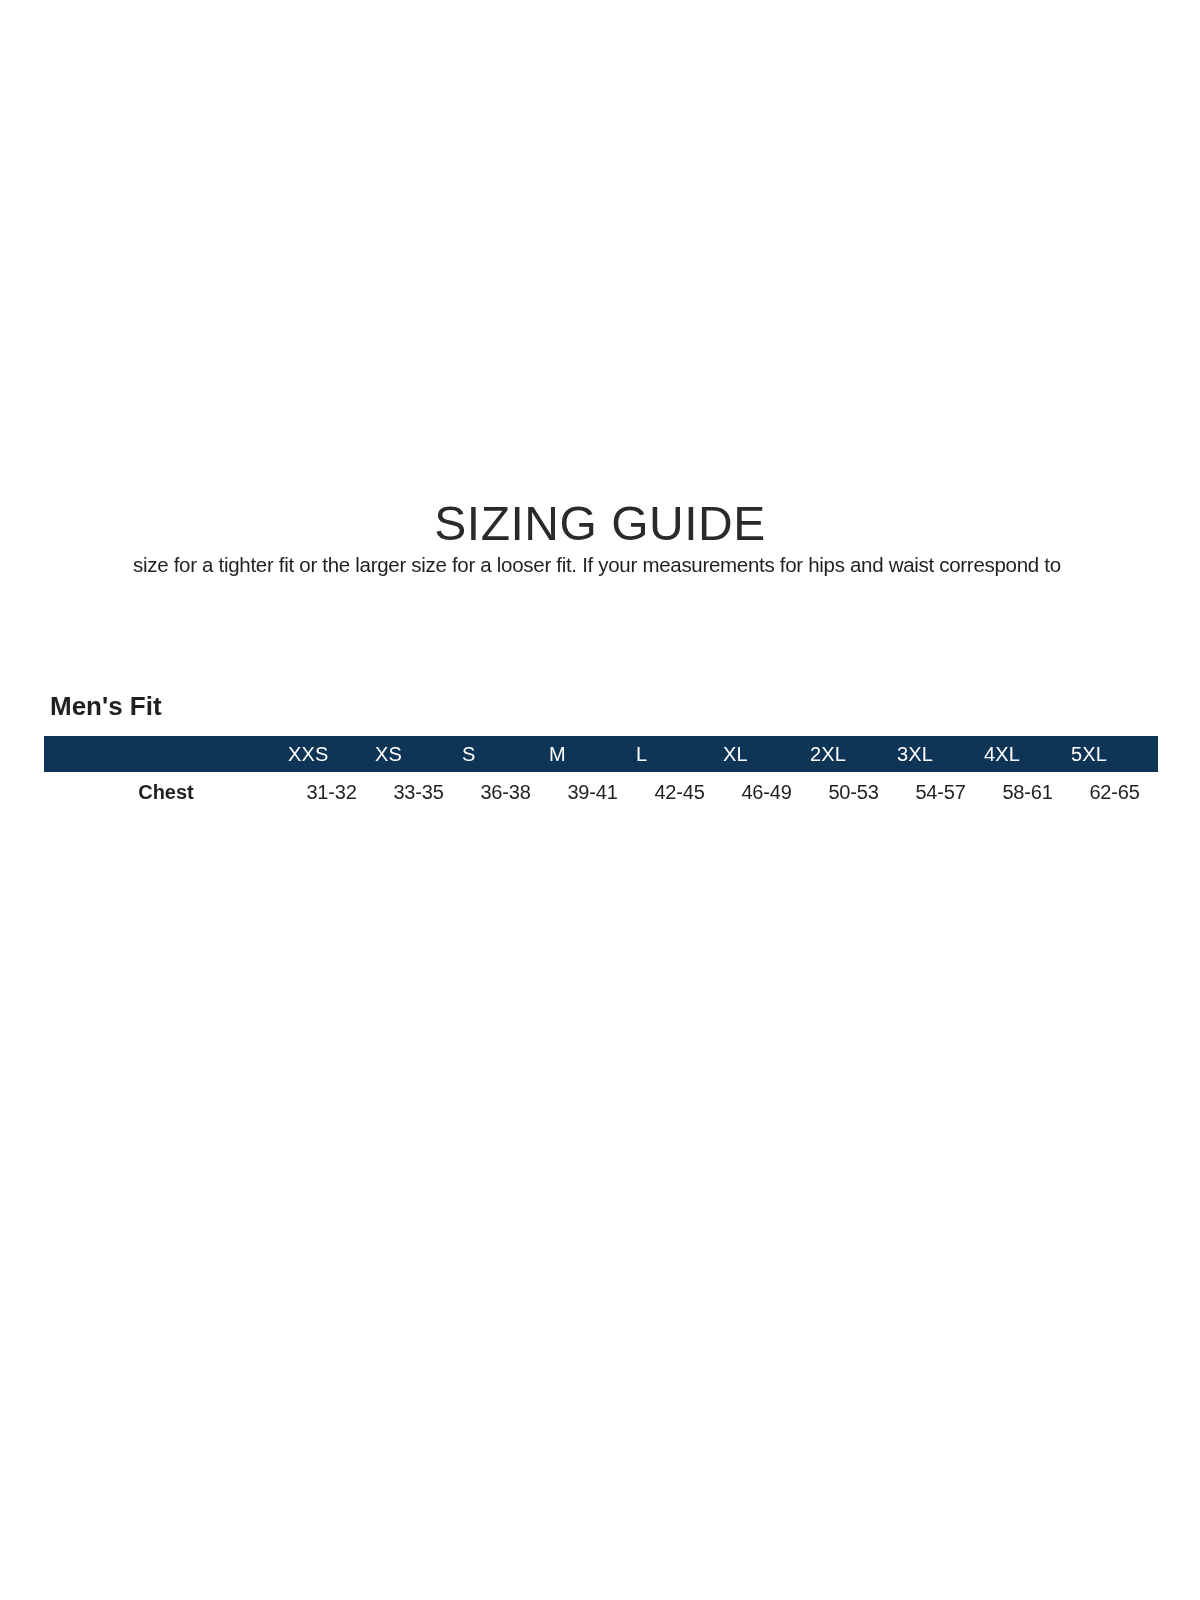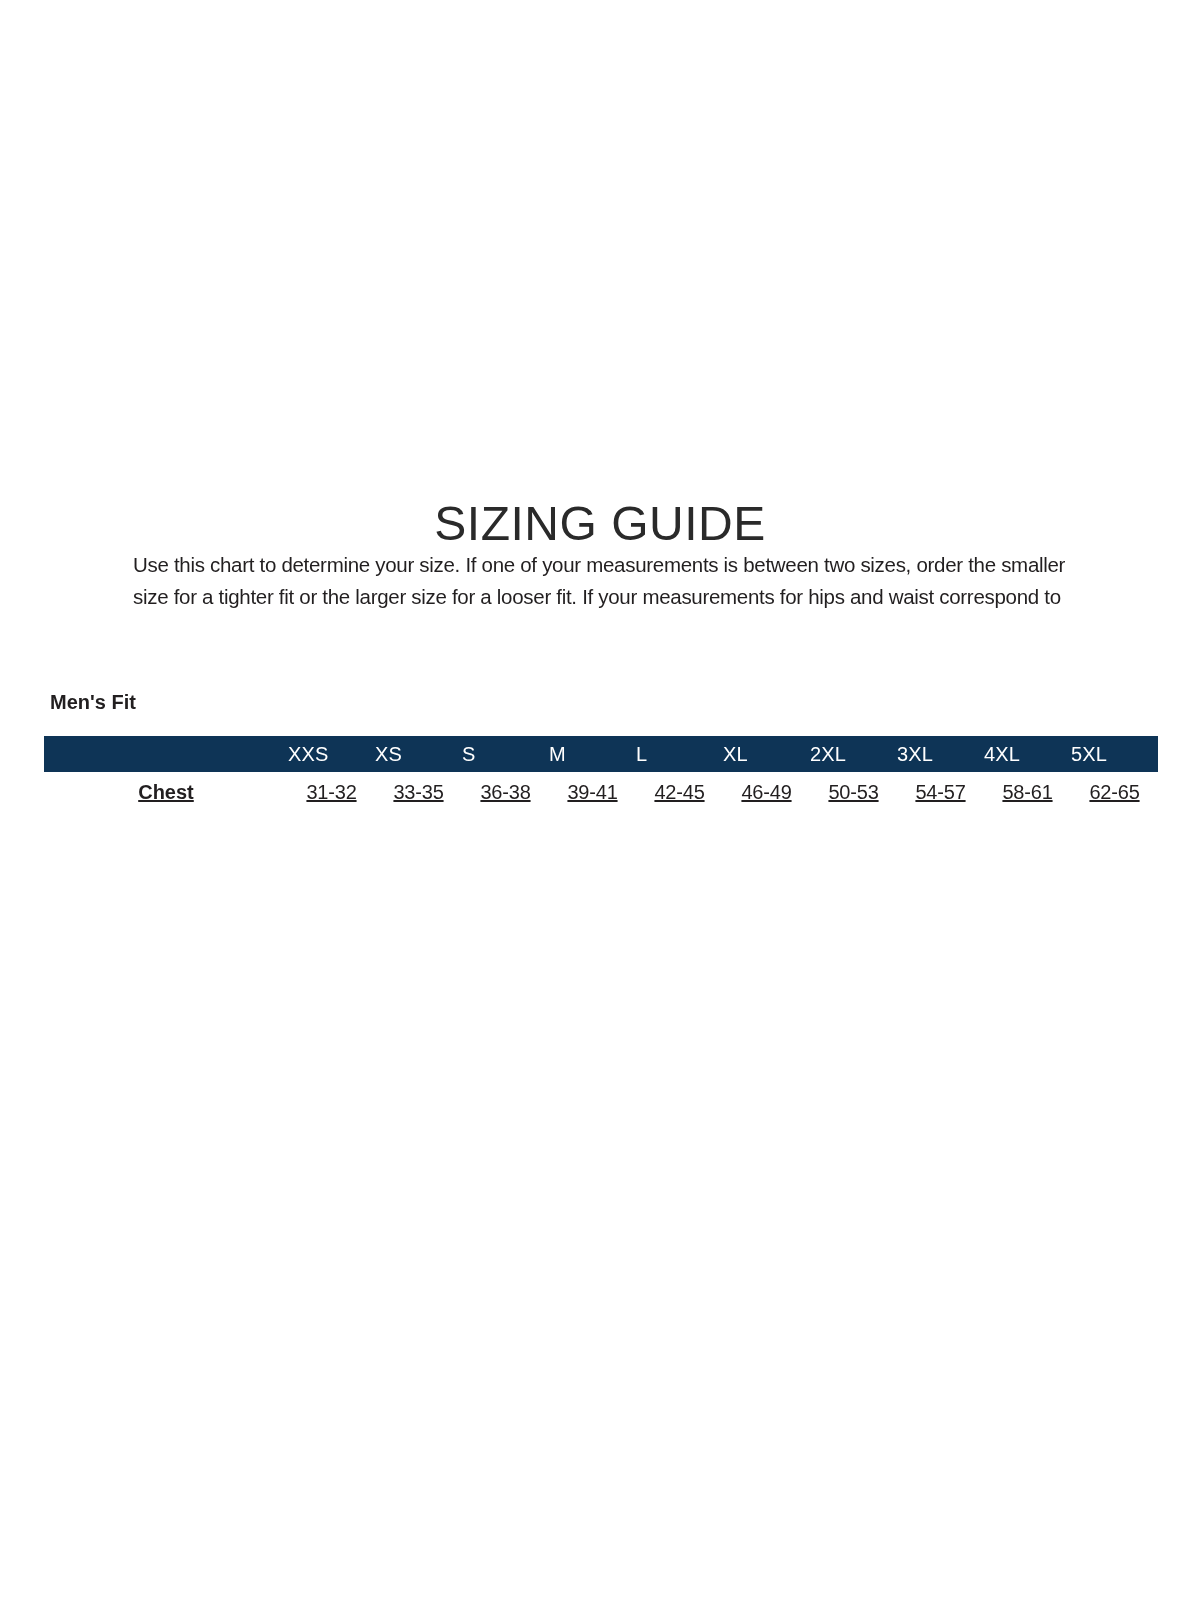--- a/index.html
+++ b/index.html
@@ -37,21 +37,21 @@
     font-weight: 400;
     color: var(--body-text, #221f20);
   }
   .intro .line {
     white-space: nowrap;
   }
   .section-label {
     position: absolute;
     top: 691px;
     left: 50px;
-    font-size: 20px;
+    font-size: 26px;
     font-weight: 700;
     color: var(--body-text, #221f20);
   }
   table.size-table {
     position: absolute;
     top: 736px;
     left: 44px;
     width: 1114px;
     border-collapse: collapse;
     table-layout: fixed;
@@ -67,42 +67,40 @@
     letter-spacing: 0.2px;
   }
   table.size-table tbody th,
   table.size-table tbody td {
     height: 41px;
     padding: 0;
     font-size: 20px;
     text-align: center;
     vertical-align: middle;
     color: var(--body-text, #221f20);
-    text-decoration: underline;
   }
   table.size-table tbody th {
     font-weight: 700;
   }
   table.size-table tbody td {
     font-weight: 400;
     letter-spacing: -0.2px;
   }
   table.size-table tbody tr:nth-child(even) {
     background: var(--alt-row-bg, #ececee);
   }
 </style>
 </head>
 <body>
 
 <div class="page">
 
   <h1 class="title">SIZING GUIDE</h1>
 
   <div class="intro">
-    <div class="line">Use this chart to determine your size. If one of your measurements is between two sizes, order the smaller</div>
     <div class="line">size for a tighter fit or the larger size for a looser fit. If your measurements for hips and waist correspond to</div>
   </div>
 
   <div class="section-label">Men's Fit</div>
 
   <table class="size-table">
     <colgroup>
       <col style="width:244px">
       <col span="10">
     </colgroup>

